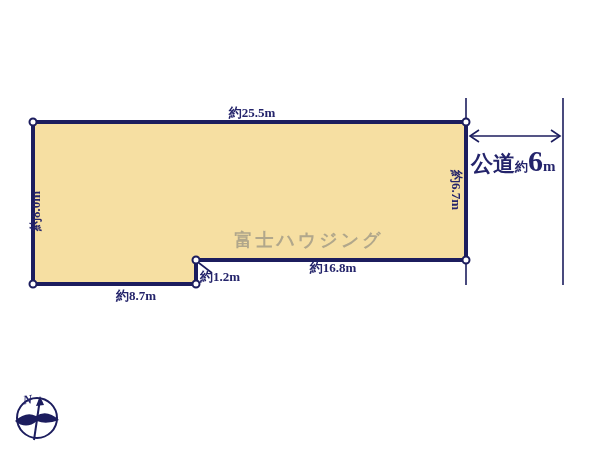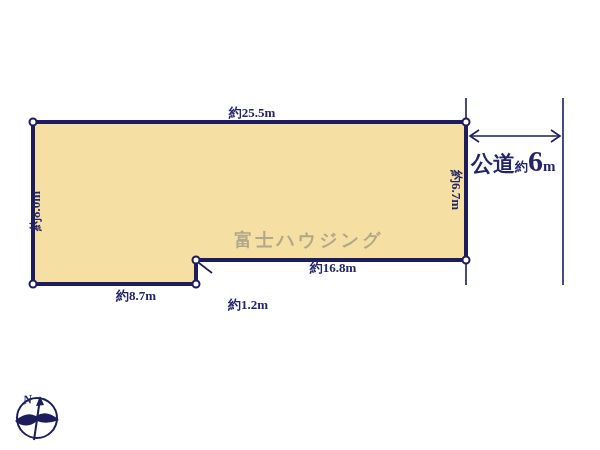--- a/index.html
+++ b/index.html
@@ -138,21 +138,21 @@
   </svg>
 
   <div class="lbl" style="left:252px;top:113px;">約25.5m</div>
 
   <div class="lbl rot-ccw" style="left:36px;top:211px;">約8.0m</div>
 
   <div class="lbl rot-cw" style="left:456px;top:190px;">約6.7m</div>
 
   <div class="lbl" style="left:116px;top:296px;padding-left:40px;">約8.7m</div>
 
-  <div class="lbl" style="left:248px;top:277px;margin-top:28px;">約1.2m</div>
+  <div class="lbl" style="left:220px;top:277px;">約1.2m</div>
 
   <div class="lbl" style="left:333px;top:268px;text-align:center;">約16.8m</div>
 
 
   <div class="watermark-company">富士ハウジング</div>
 
   <div class="road-label">
     <span class="big-kanji">公道</span>
     <span class="small-approx">約</span>
     <span class="big-num">6</span>

